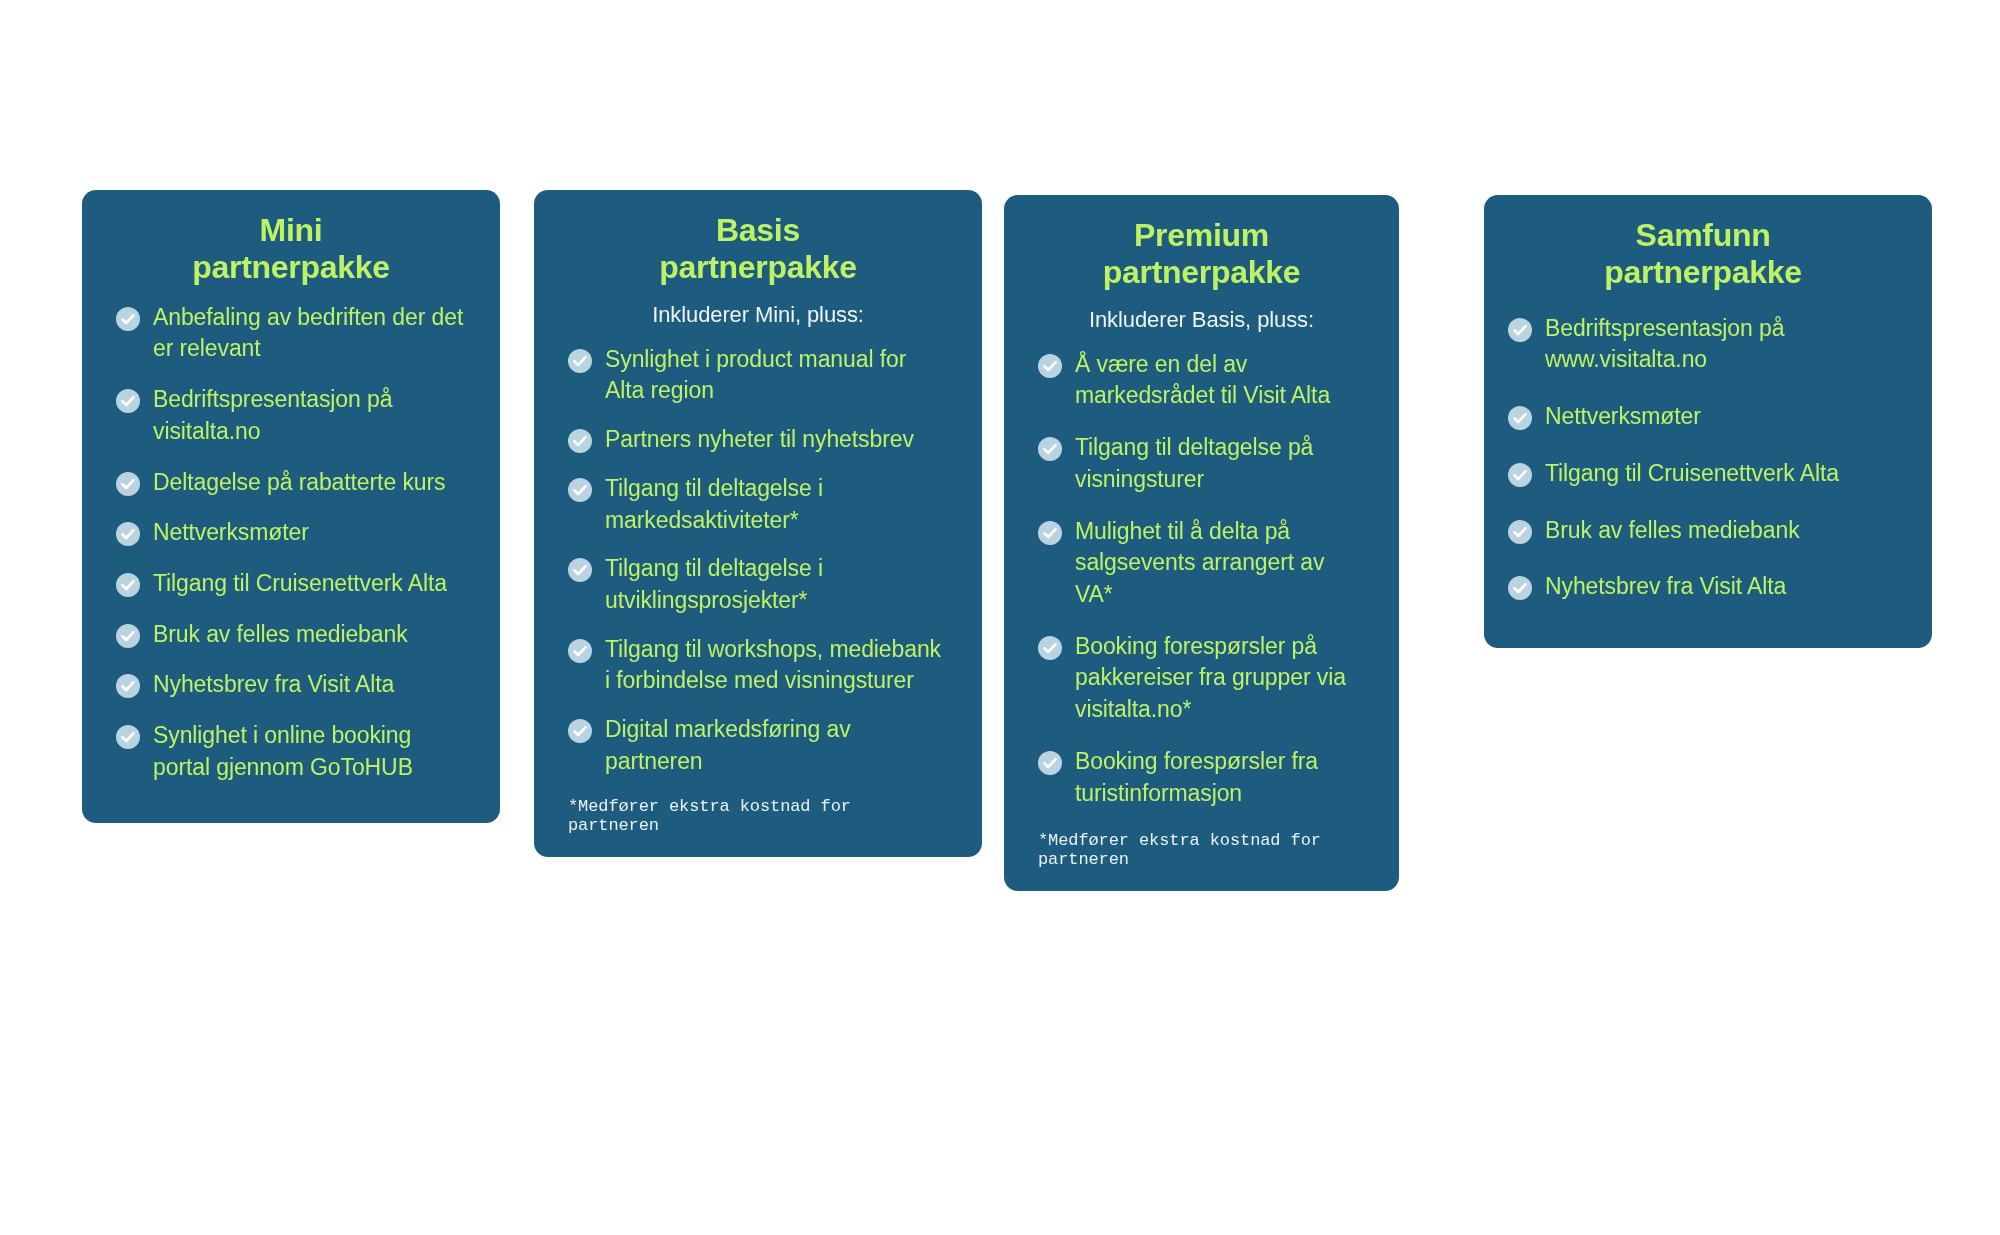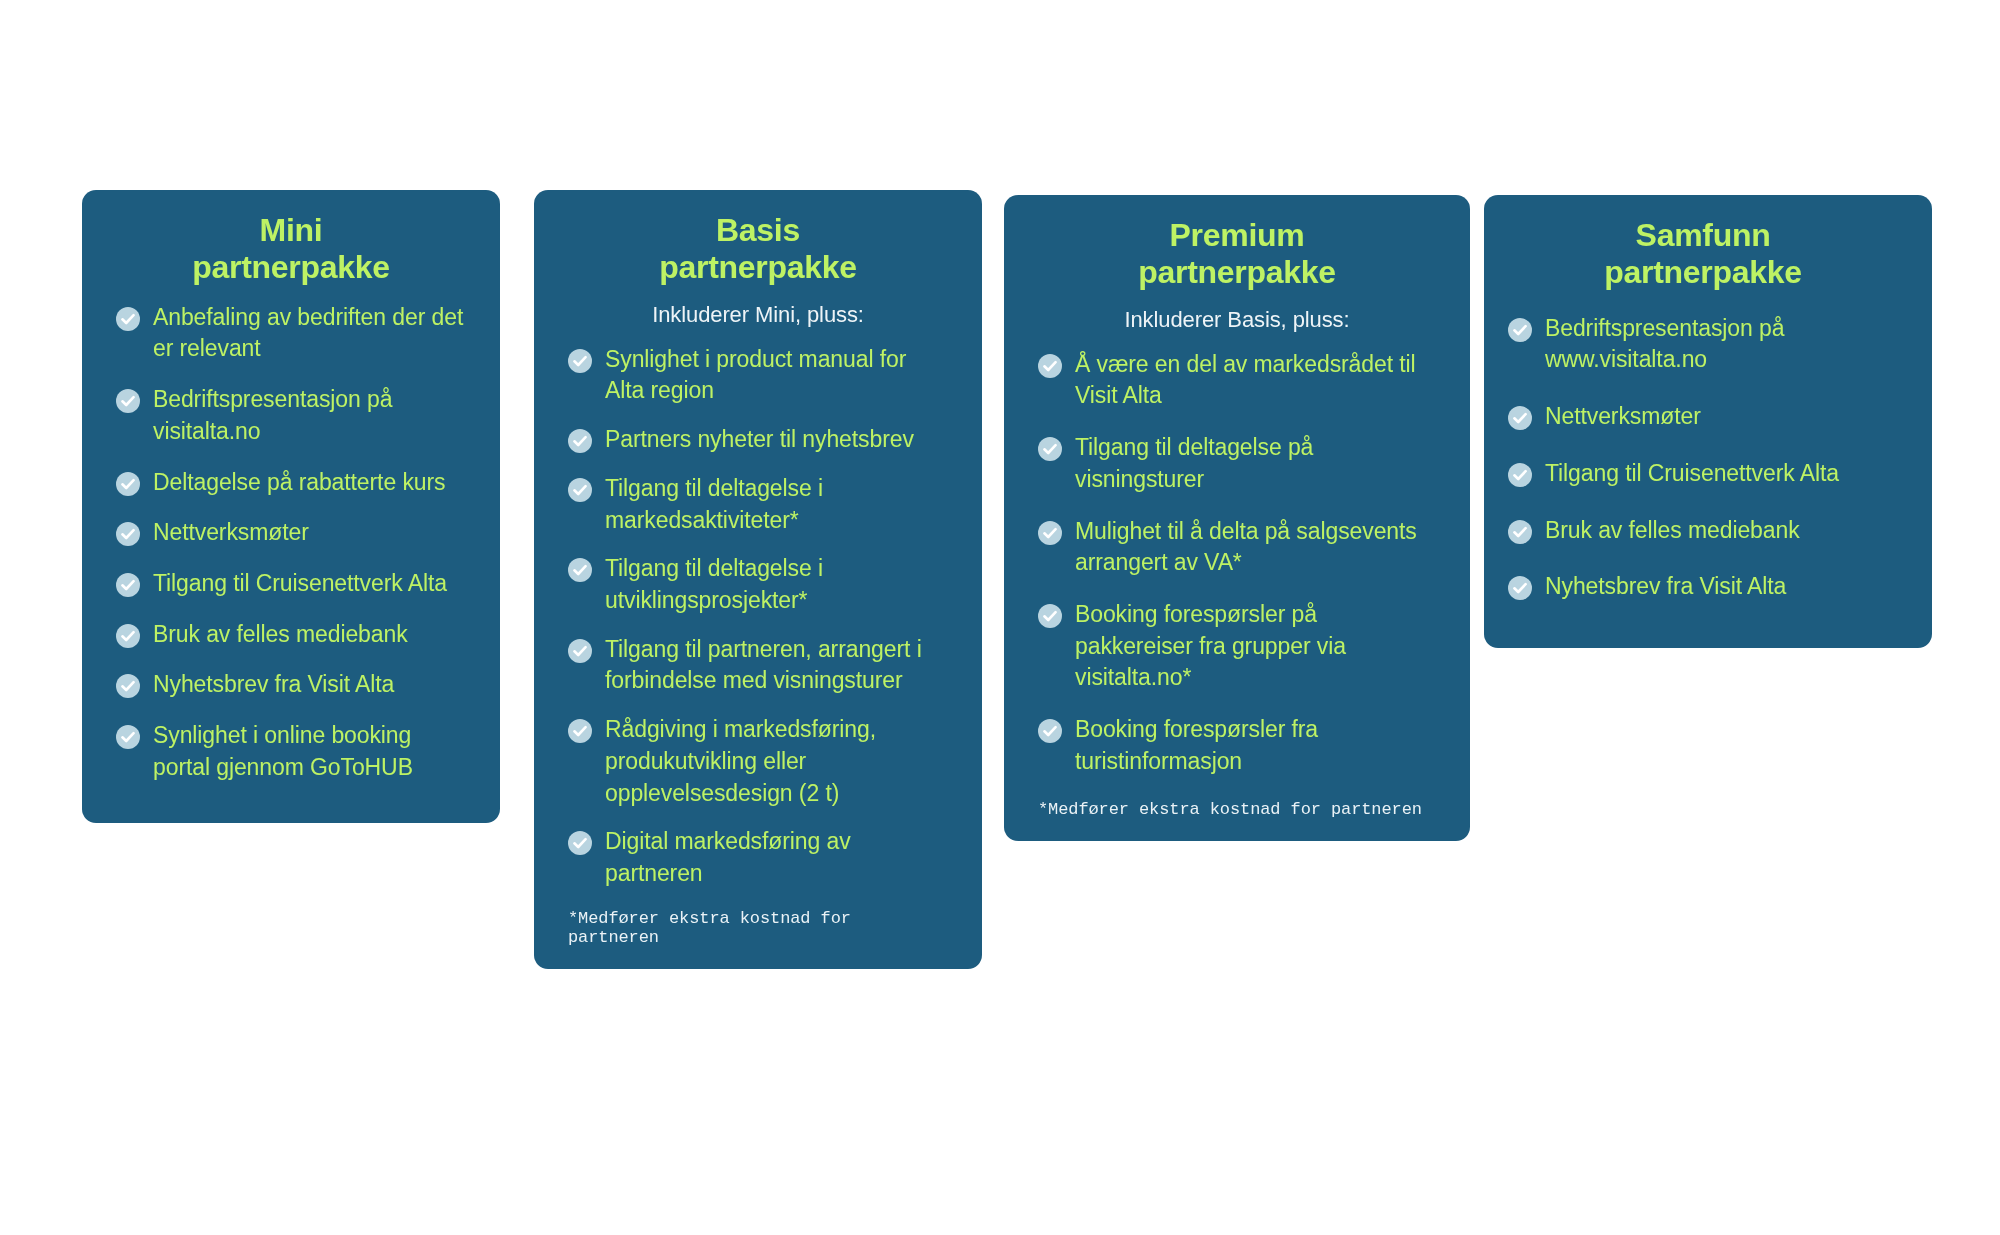--- a/index.html
+++ b/index.html
@@ -22,21 +22,21 @@
   .card {
     position: absolute;
     background: #1d5c7f;
     border-radius: 14px;
     box-sizing: border-box;
     padding: 0 34px;
     color: #ffffff;
   }
   .card-mini    { left: 82px;   top: 190px; width: 418px;  }
   .card-basis   { left: 534px;  top: 190px; width: 448px;  }
-  .card-premium { left: 1004px; top: 195px; width: 466px;  }
+  .card-premium { left: 1004px; top: 195px; width: 395px;  }
   .card-samfunn { left: 1484px; top: 195px; width: 448px; padding-left: 24px;  }
 
   .card-title {
     text-align: center;
     font-weight: bold;
     font-size: 32px;
     line-height: 1.15;
     letter-spacing: -0.3px;
     color: #bef264;
     margin: 0;
@@ -192,28 +192,21 @@
             <circle cx="12" cy="12" r="12" fill="#b9d4e0"></circle>
             <path d="M6.4 12.3 L10.2 16.0 L17.6 8.2" fill="none" stroke="#ffffff" stroke-width="2.6" stroke-linecap="round" stroke-linejoin="round"></path>
           </svg>
           <span class="feature-text">Tilgang til deltagelse i utviklingsprosjekter*</span>
         </li>
         <li class="feature-item">
           <svg viewBox="0 0 24 24" class="check-icon">
             <circle cx="12" cy="12" r="12" fill="#b9d4e0"></circle>
             <path d="M6.4 12.3 L10.2 16.0 L17.6 8.2" fill="none" stroke="#ffffff" stroke-width="2.6" stroke-linecap="round" stroke-linejoin="round"></path>
           </svg>
-          <span class="feature-text">Tilgang til partneren, arrangert i forbindelse med visningsturer</span>
-        </li>
-        <li class="feature-item">
-          <svg viewBox="0 0 24 24" class="check-icon">
-            <circle cx="12" cy="12" r="12" fill="#b9d4e0"></circle>
-            <path d="M6.4 12.3 L10.2 16.0 L17.6 8.2" fill="none" stroke="#ffffff" stroke-width="2.6" stroke-linecap="round" stroke-linejoin="round"></path>
-          </svg>
-          <span class="feature-text">Rådgiving i markedsføring, produkutvikling eller opplevelsesdesign (2 t)</span>
+          <span class="feature-text">Tilgang til workshops, mediebank i forbindelse med visningsturer</span>
         </li>
         <li class="feature-item">
           <svg viewBox="0 0 24 24" class="check-icon">
             <circle cx="12" cy="12" r="12" fill="#b9d4e0"></circle>
             <path d="M6.4 12.3 L10.2 16.0 L17.6 8.2" fill="none" stroke="#ffffff" stroke-width="2.6" stroke-linecap="round" stroke-linejoin="round"></path>
           </svg>
           <span class="feature-text">Digital markedsføring av partneren</span>
         </li>
       </ul>
       <div class="footnote">*Medfører ekstra kostnad for partneren</div>

